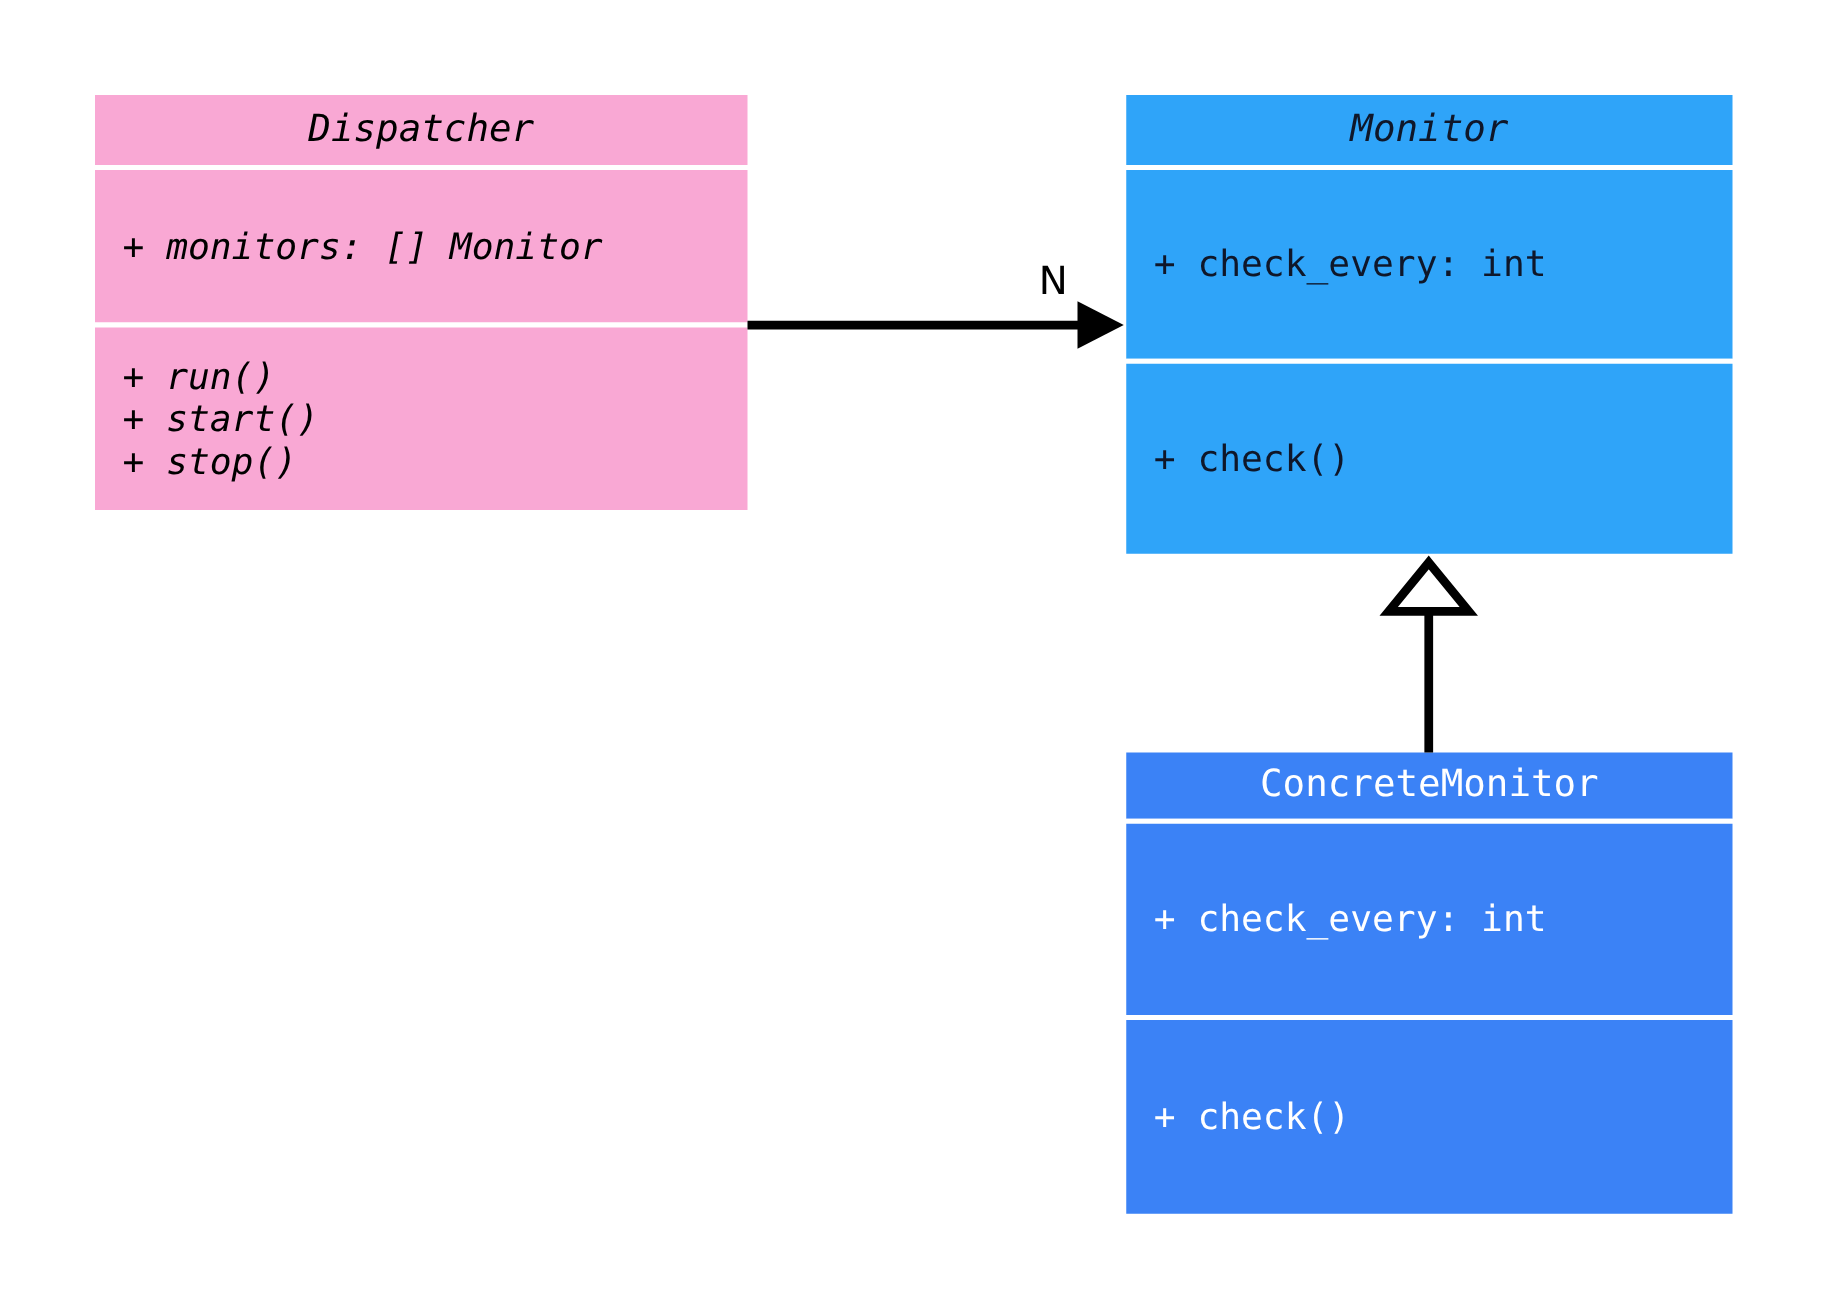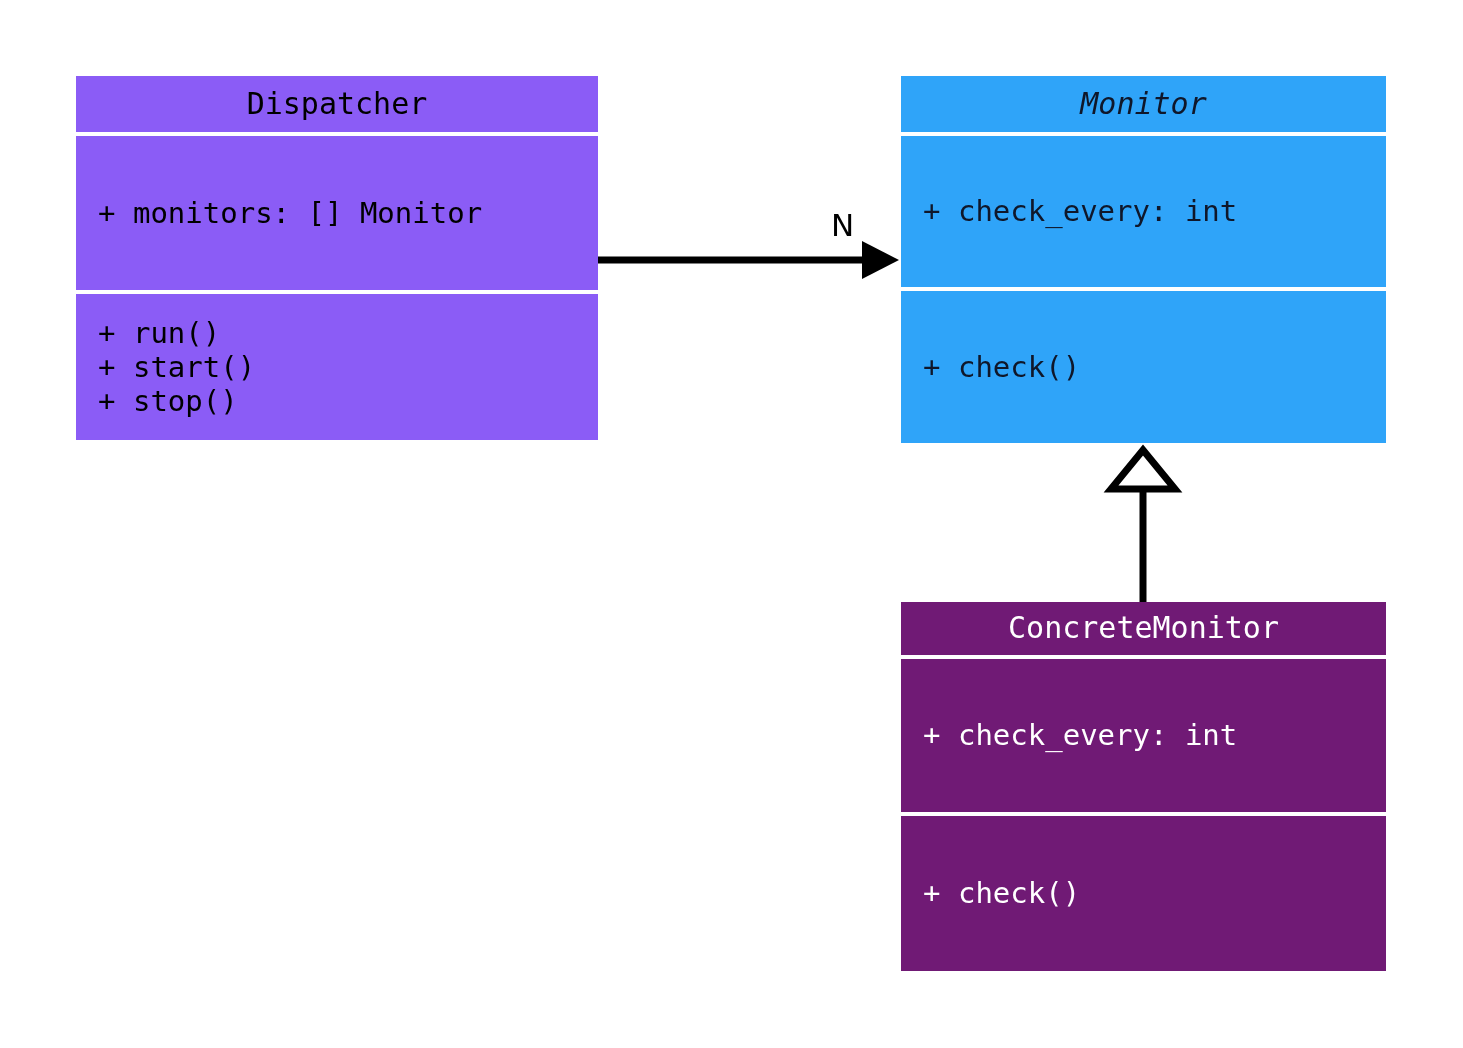--- a/index.html
+++ b/index.html
@@ -61,26 +61,27 @@
   }
 
   
   .class-dispatcher {
     left: 76px;
     top: 76px;
     width: 522px;
     height: 367px;
   }
   .class-dispatcher .uml-section {
-    background: #8b5cf6;
+    background: #f9a8d4;
     color: #000000;
+    font-style: italic;
   }
   .class-dispatcher .sec-header { height: 56px; }
   .class-dispatcher .gap        { height: 4px; background: #ffffff; }
-  .class-dispatcher .sec-attrs  { height: 154px; }
+  .class-dispatcher .sec-attrs  { height: 122px; }
   .class-dispatcher .sec-ops    { height: 146px; }
 
   
   .class-monitor {
     left: 901px;
     top: 76px;
     width: 485px;
     height: 367px;
   }
   .class-monitor .uml-section {
@@ -93,21 +94,21 @@
   .class-monitor .sec-ops    { height: 152px; }
 
   
   .class-concrete {
     left: 901px;
     top: 602px;
     width: 485px;
     height: 369px;
   }
   .class-concrete .uml-section {
-    background: #701a75;
+    background: #3b82f6;
     color: #ffffff;
   }
   .class-concrete .sec-header { height: 53px; }
   .class-concrete .gap        { height: 4px; background: #ffffff; }
   .class-concrete .sec-attrs  { height: 153px; }
   .class-concrete .sec-ops    { height: 155px; }
 
   
   .connector-layer {
     position: absolute;

